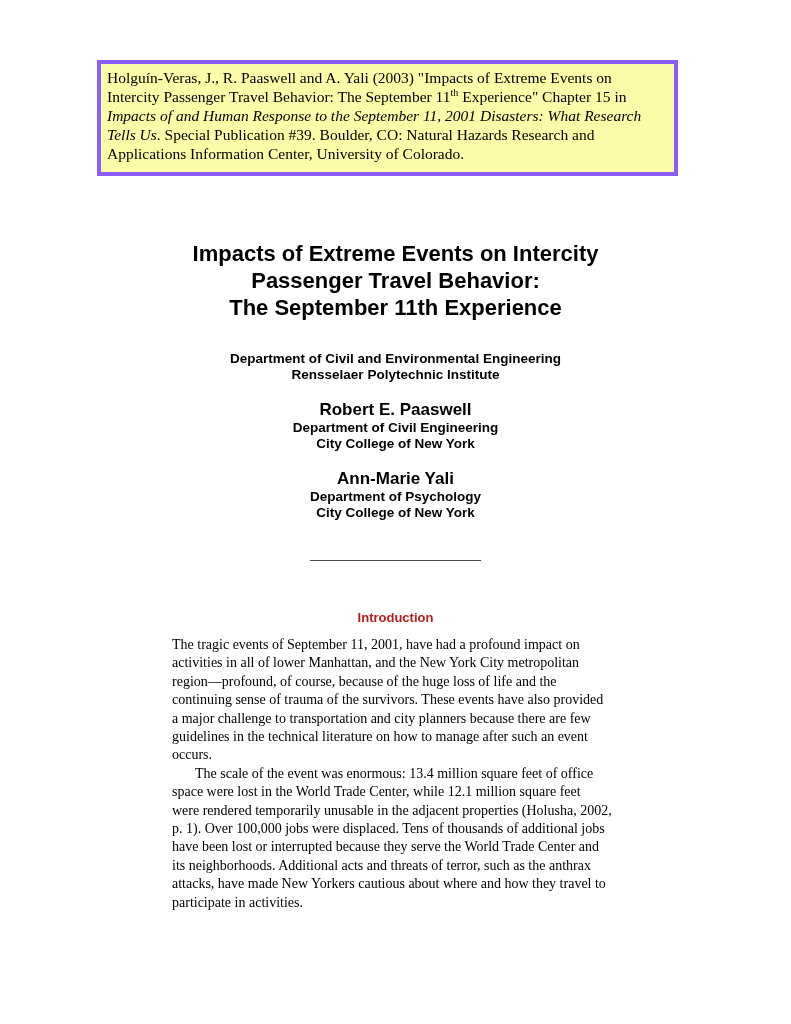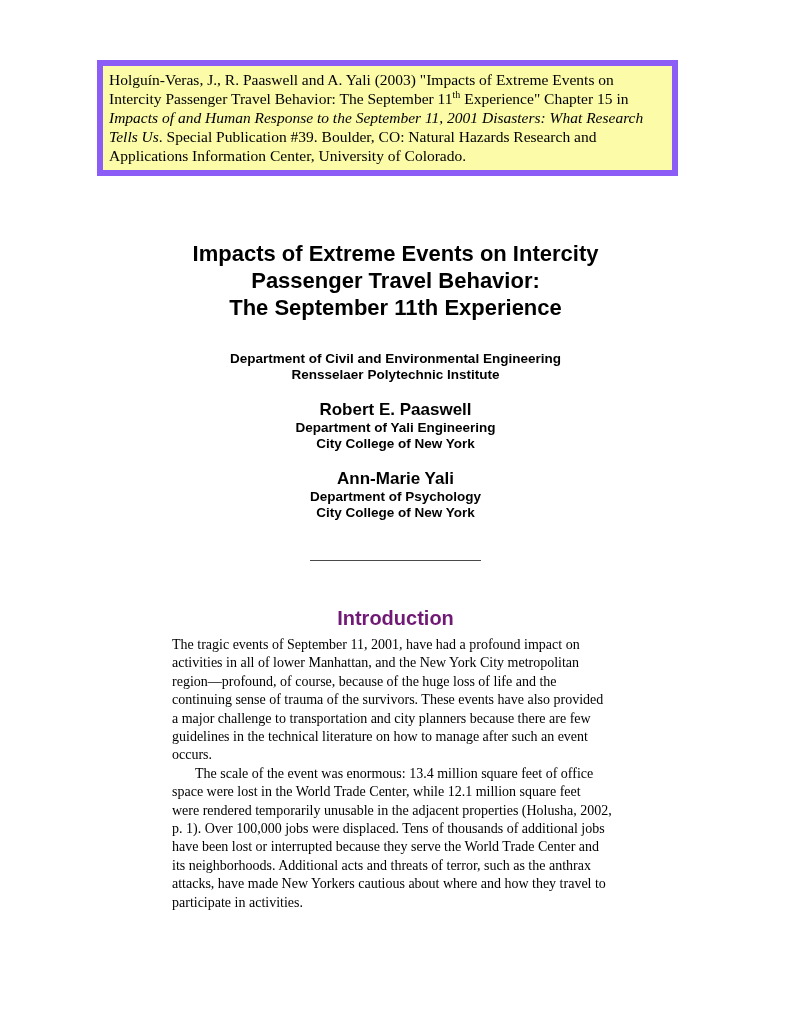--- a/index.html
+++ b/index.html
@@ -16,21 +16,21 @@
     color: #000000;
   }
   .citation-box {
     position: absolute;
     left: 97px;
     top: 60px;
     width: 581px;
     height: 116px;
     box-sizing: border-box;
     background: #FBFBA8;
-    border: 6px solid #8b5cf6;
+    border: 4px solid #8b5cf6;
     padding: 4px 6px;
     font-family: "Liberation Serif", serif;
     font-size: 15.5px;
     line-height: 19px;
     color: #000000;
   }
   .citation-box .book-title {
     font-style: italic;
   }
   .citation-box sup {
@@ -85,23 +85,23 @@
   }
   .section-heading {
     position: absolute;
     top: 608px;
     left: 0;
     width: 791px;
     margin: 0;
     text-align: center;
     font-family: "Liberation Sans", sans-serif;
     font-weight: bold;
-    font-size: 20px;
+    font-size: 13px;
     line-height: 20px;
-    color: #701a75;
+    color: #b91c1c;
   }
   .body-text {
     position: absolute;
     top: 636px;
     left: 172px;
     width: 472px;
     font-family: "Liberation Serif", serif;
     font-size: 14px;
     line-height: 18.4px;
     color: #000000;
@@ -129,21 +129,21 @@
     <div>The September 11th Experience</div>
   </h1>
 
   <div class="authors">
     <div class="author-block">
       <div class="author-dept">Department of Civil and Environmental Engineering</div>
       <div class="author-inst">Rensselaer Polytechnic Institute</div>
     </div>
     <div class="author-block">
       <div class="author-name">Robert E. Paaswell</div>
-      <div class="author-dept">Department of Yali Engineering</div>
+      <div class="author-dept">Department of Civil Engineering</div>
       <div class="author-inst">City College of New York</div>
     </div>
     <div class="author-block">
       <div class="author-name">Ann-Marie Yali</div>
       <div class="author-dept">Department of Psychology</div>
       <div class="author-inst">City College of New York</div>
     </div>
   </div>
 
   <hr class="authors-divider">

